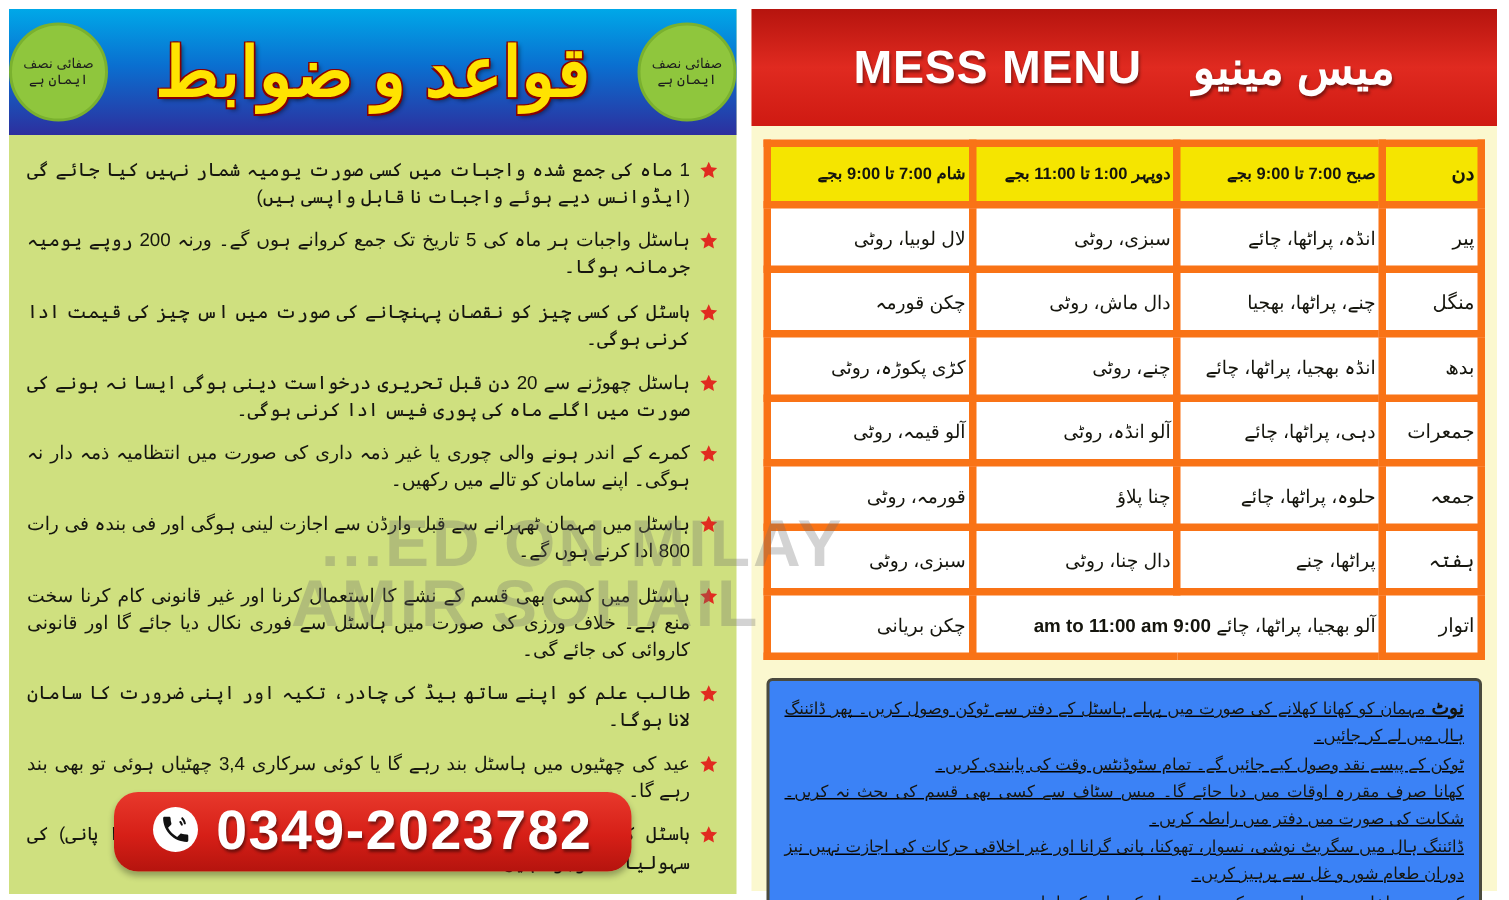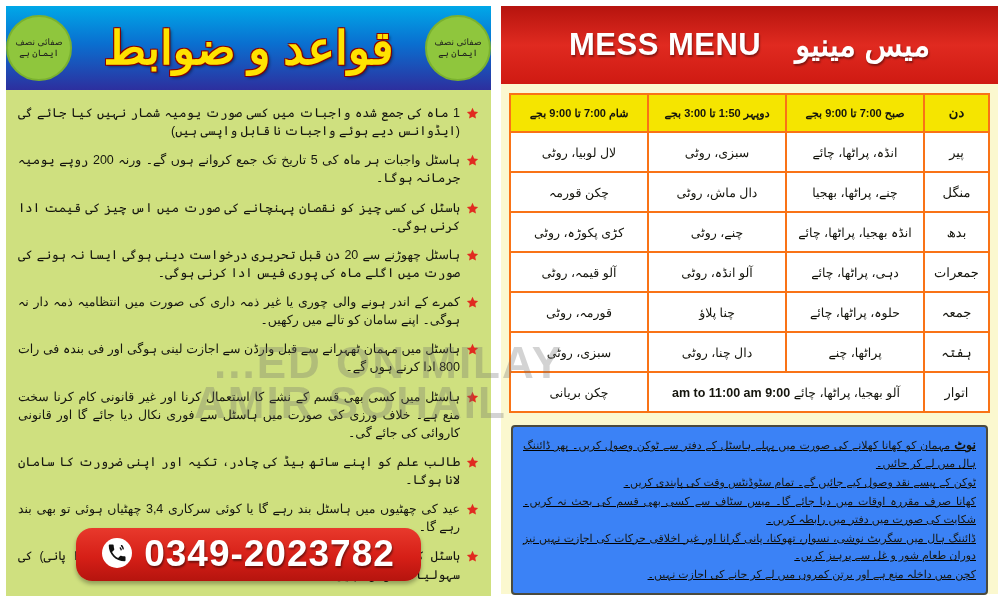--- a/index.html
+++ b/index.html
@@ -145,22 +145,22 @@
   }
   table.menu{
     width:100%;
     border-collapse:collapse;
     border:2px solid #4a4a3e;
     background:#ffffff;
     direction:rtl;
     table-layout:fixed;
   }
   table.menu th, table.menu td{
-    border:2px solid #f97316;
-    text-align:center;
+    border:5px solid #f97316;
+    text-align:right;
     color:#15150d;
     padding:3px 2px;
     vertical-align:middle;
   }
   table.menu thead th{
     background:#f5e500;
     font-size:11px;
     font-weight:bold;
     height:30px;
     line-height:1.15;
@@ -340,21 +340,21 @@
         <span class="menu-title-en">MESS MENU</span>
         <span class="menu-title-ur">میس مینیو</span>
       </div>
 
       <div class="table-wrap">
         <table class="menu">
           <thead>
             <tr>
               <th class="col-day">دن</th>
               <th class="col-meal">صبح 7:00 تا 9:00 بجے</th>
-              <th class="col-meal">دوپہر 1:50 تا 3:00 بجے</th>
+              <th class="col-meal">دوپہر 1:00 تا 11:00 بجے</th>
               <th class="col-meal">شام 7:00 تا 9:00 بجے</th>
             </tr>
           </thead>
           <tbody id="menu-body">
               <tr>
                 <td class="day-cell col-day">پیر</td>
                 <td>انڈہ، پراٹھا، چائے</td>
                 <td>سبزی، روٹی</td>
                 <td>لال لوبیا، روٹی</td>
               </tr>

